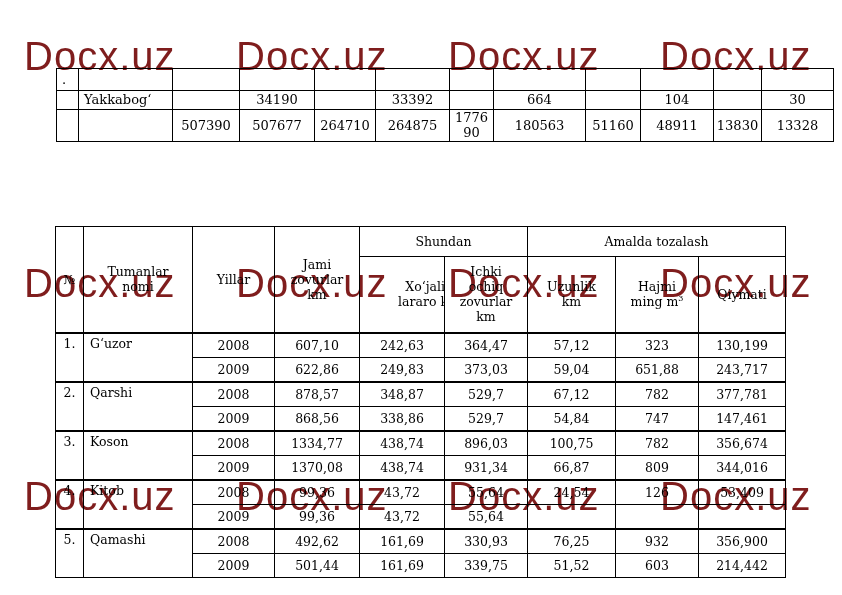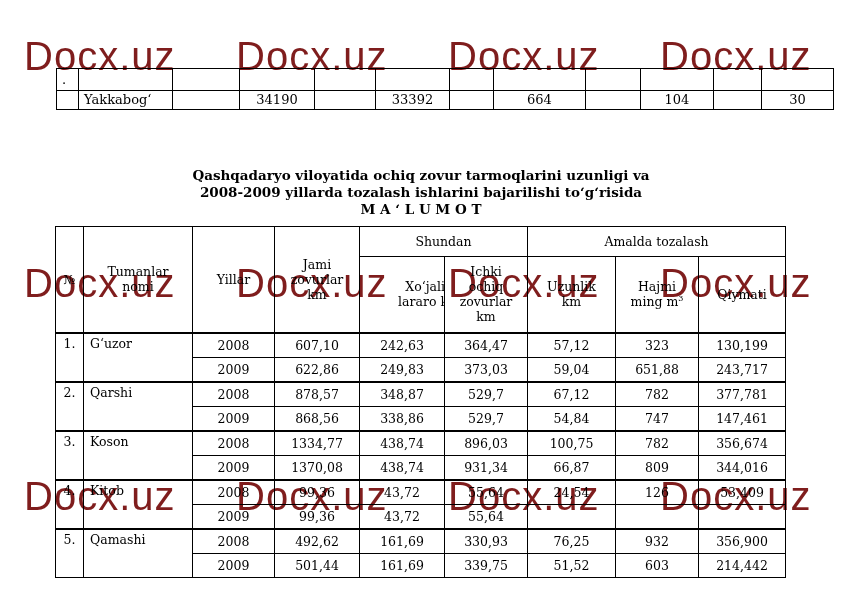--- a/index.html
+++ b/index.html
@@ -98,28 +98,37 @@
       <td>34190</td>
       <td></td>
       <td>33392</td>
       <td></td>
       <td>664</td>
       <td></td>
       <td>104</td>
       <td></td>
       <td>30</td>
     </tr>
+    <tr style="height:30px">
+      <td></td>
+      <td></td>
+      <td>507390</td>
+      <td>507677</td>
+      <td>264710</td>
+      <td>264875</td>
+      <td class="brk">177690</td>
+      <td>180563</td>
+      <td>51160</td>
+      <td>48911</td>
+      <td>13830</td>
+      <td>13328</td>
+    </tr>
   </tbody>
     </table>
 
-  <div class="title-block">
-    <span class="title-line">Qashqadaryo viloyatida ochiq zovur tarmoqlarini uzunligi va</span>
-    <span class="title-line">2008-2009 yillarda tozalash ishlarini bajarilishi to‘g‘risida</span>
-    <span class="malumot-line">M A ‘ L U M O T</span>
-  </div>
 
   <table class="main-table">
     <colgroup>
       <col style="width:28px">
         <col style="width:109px">
         <col style="width:82px">
         <col style="width:85px">
       <col style="width:85px">
         <col style="width:83px">
         <col style="width:88px">

